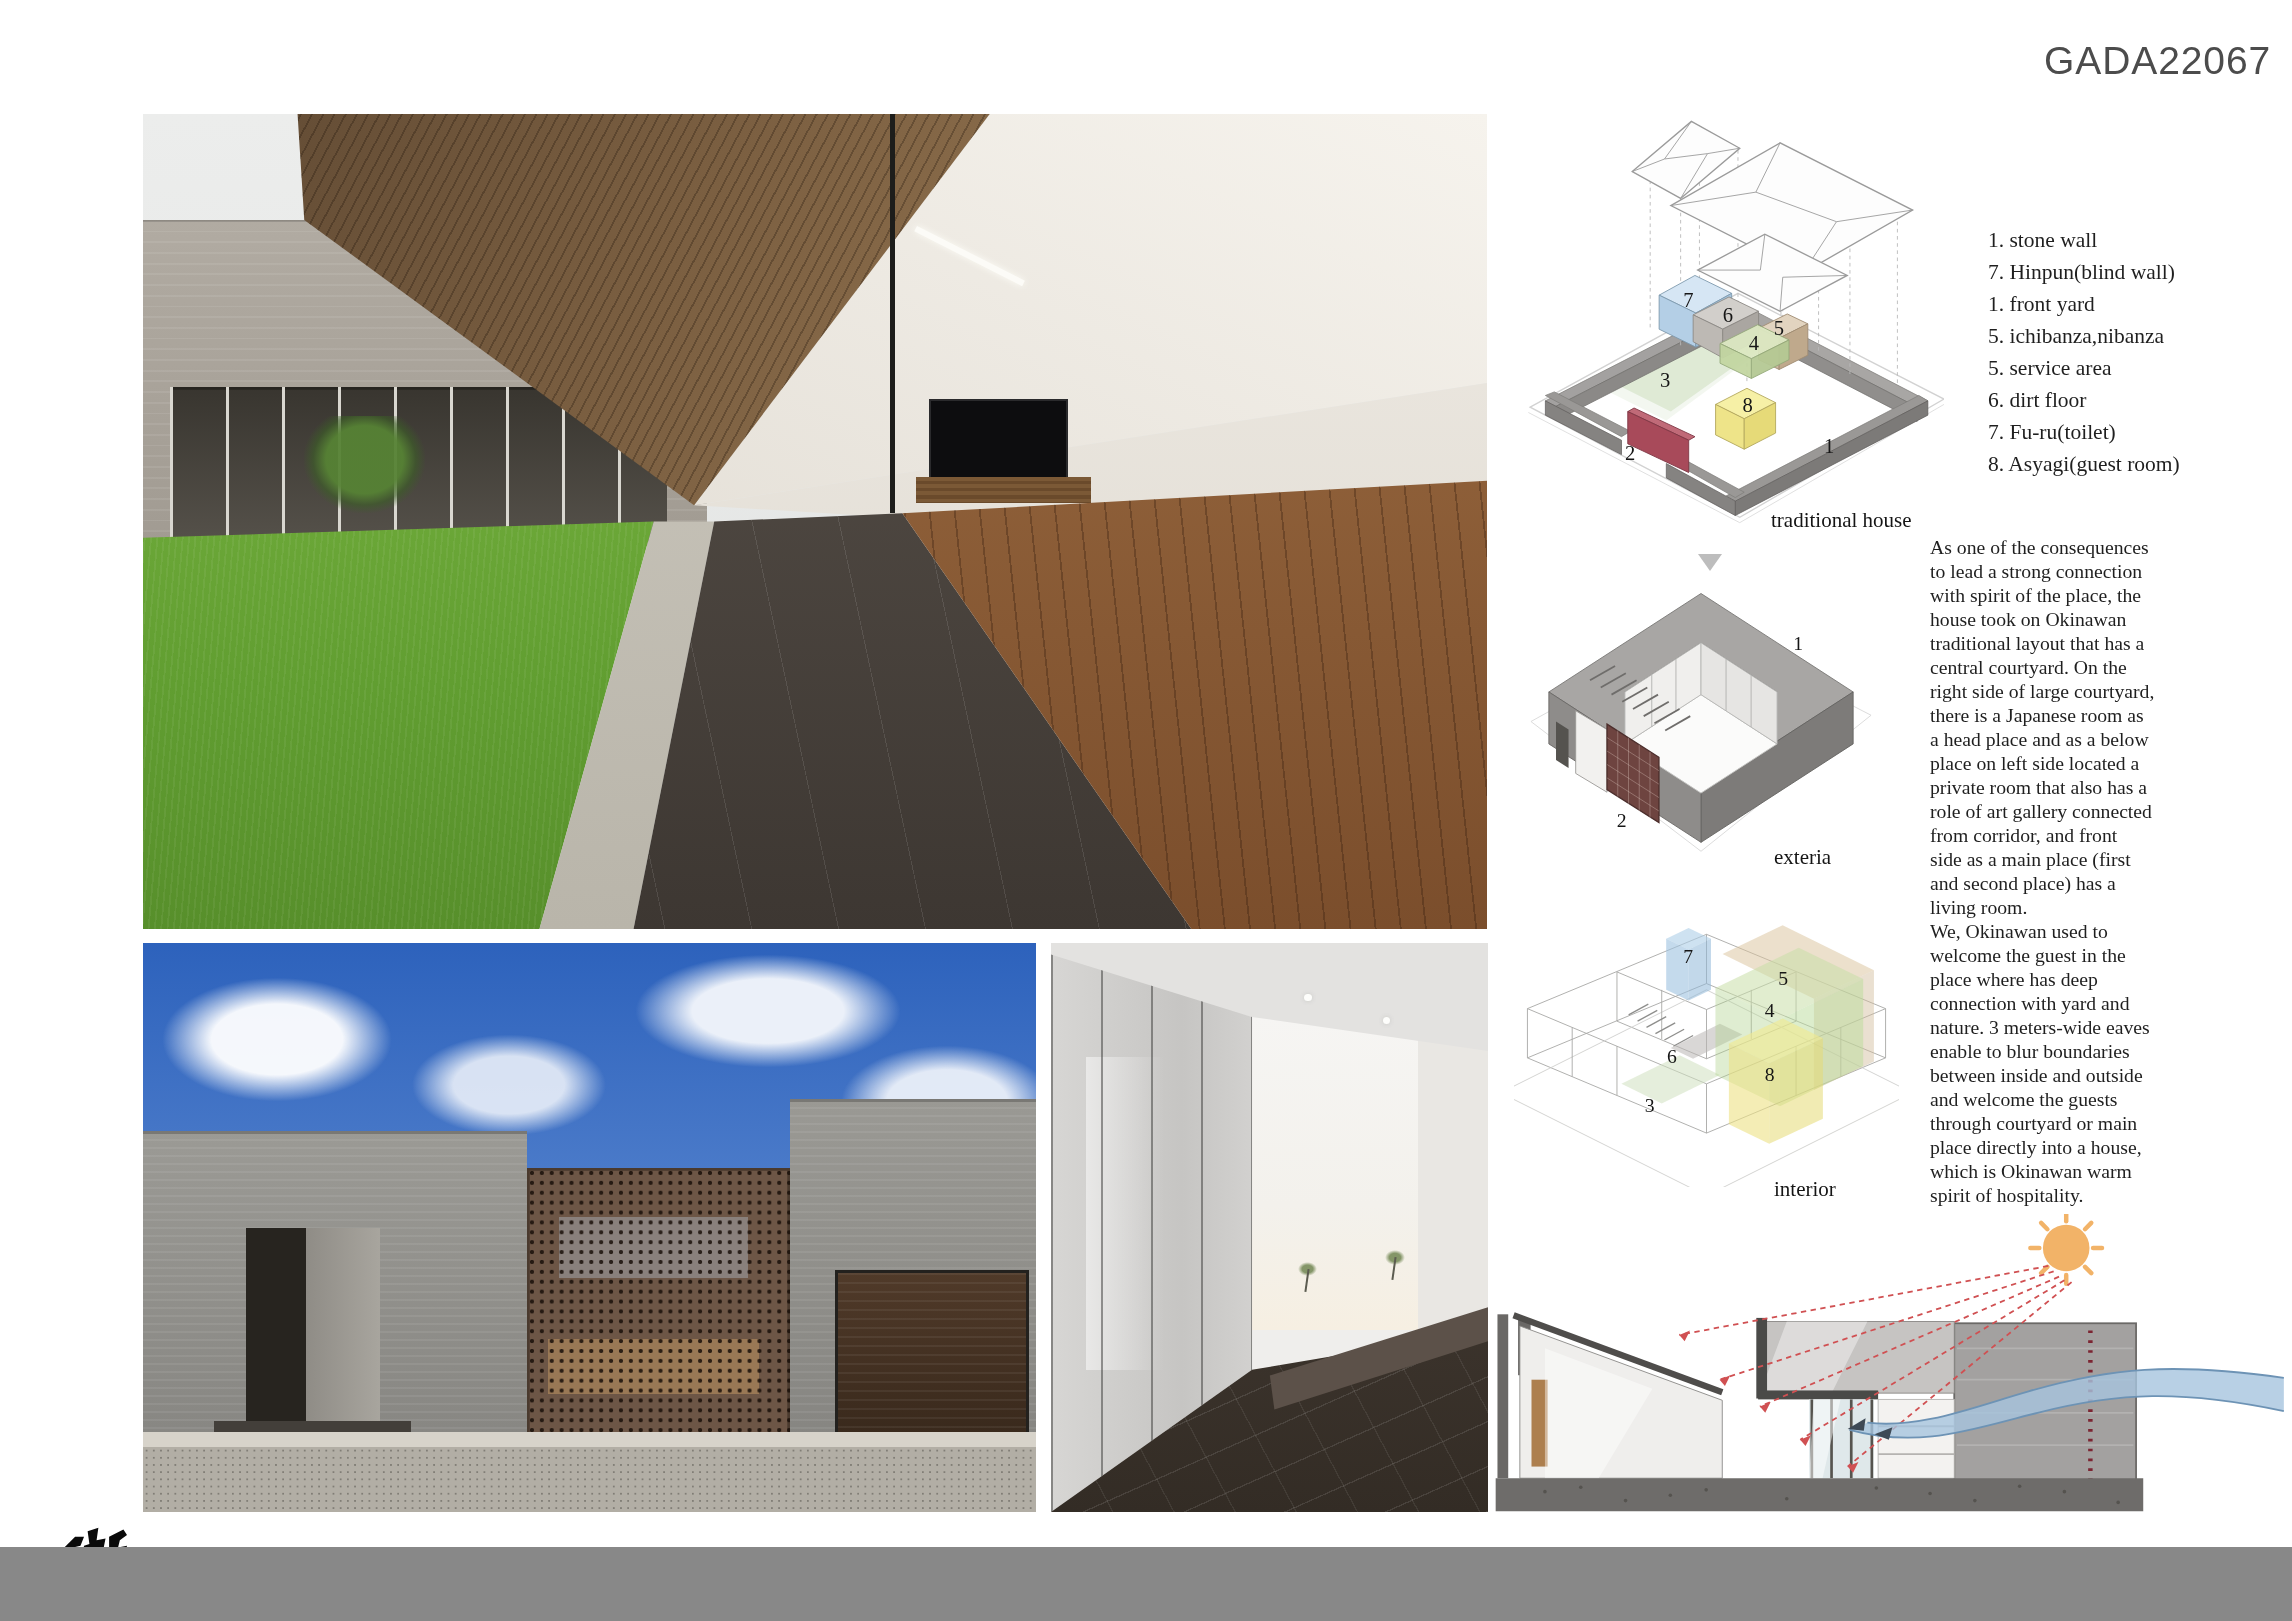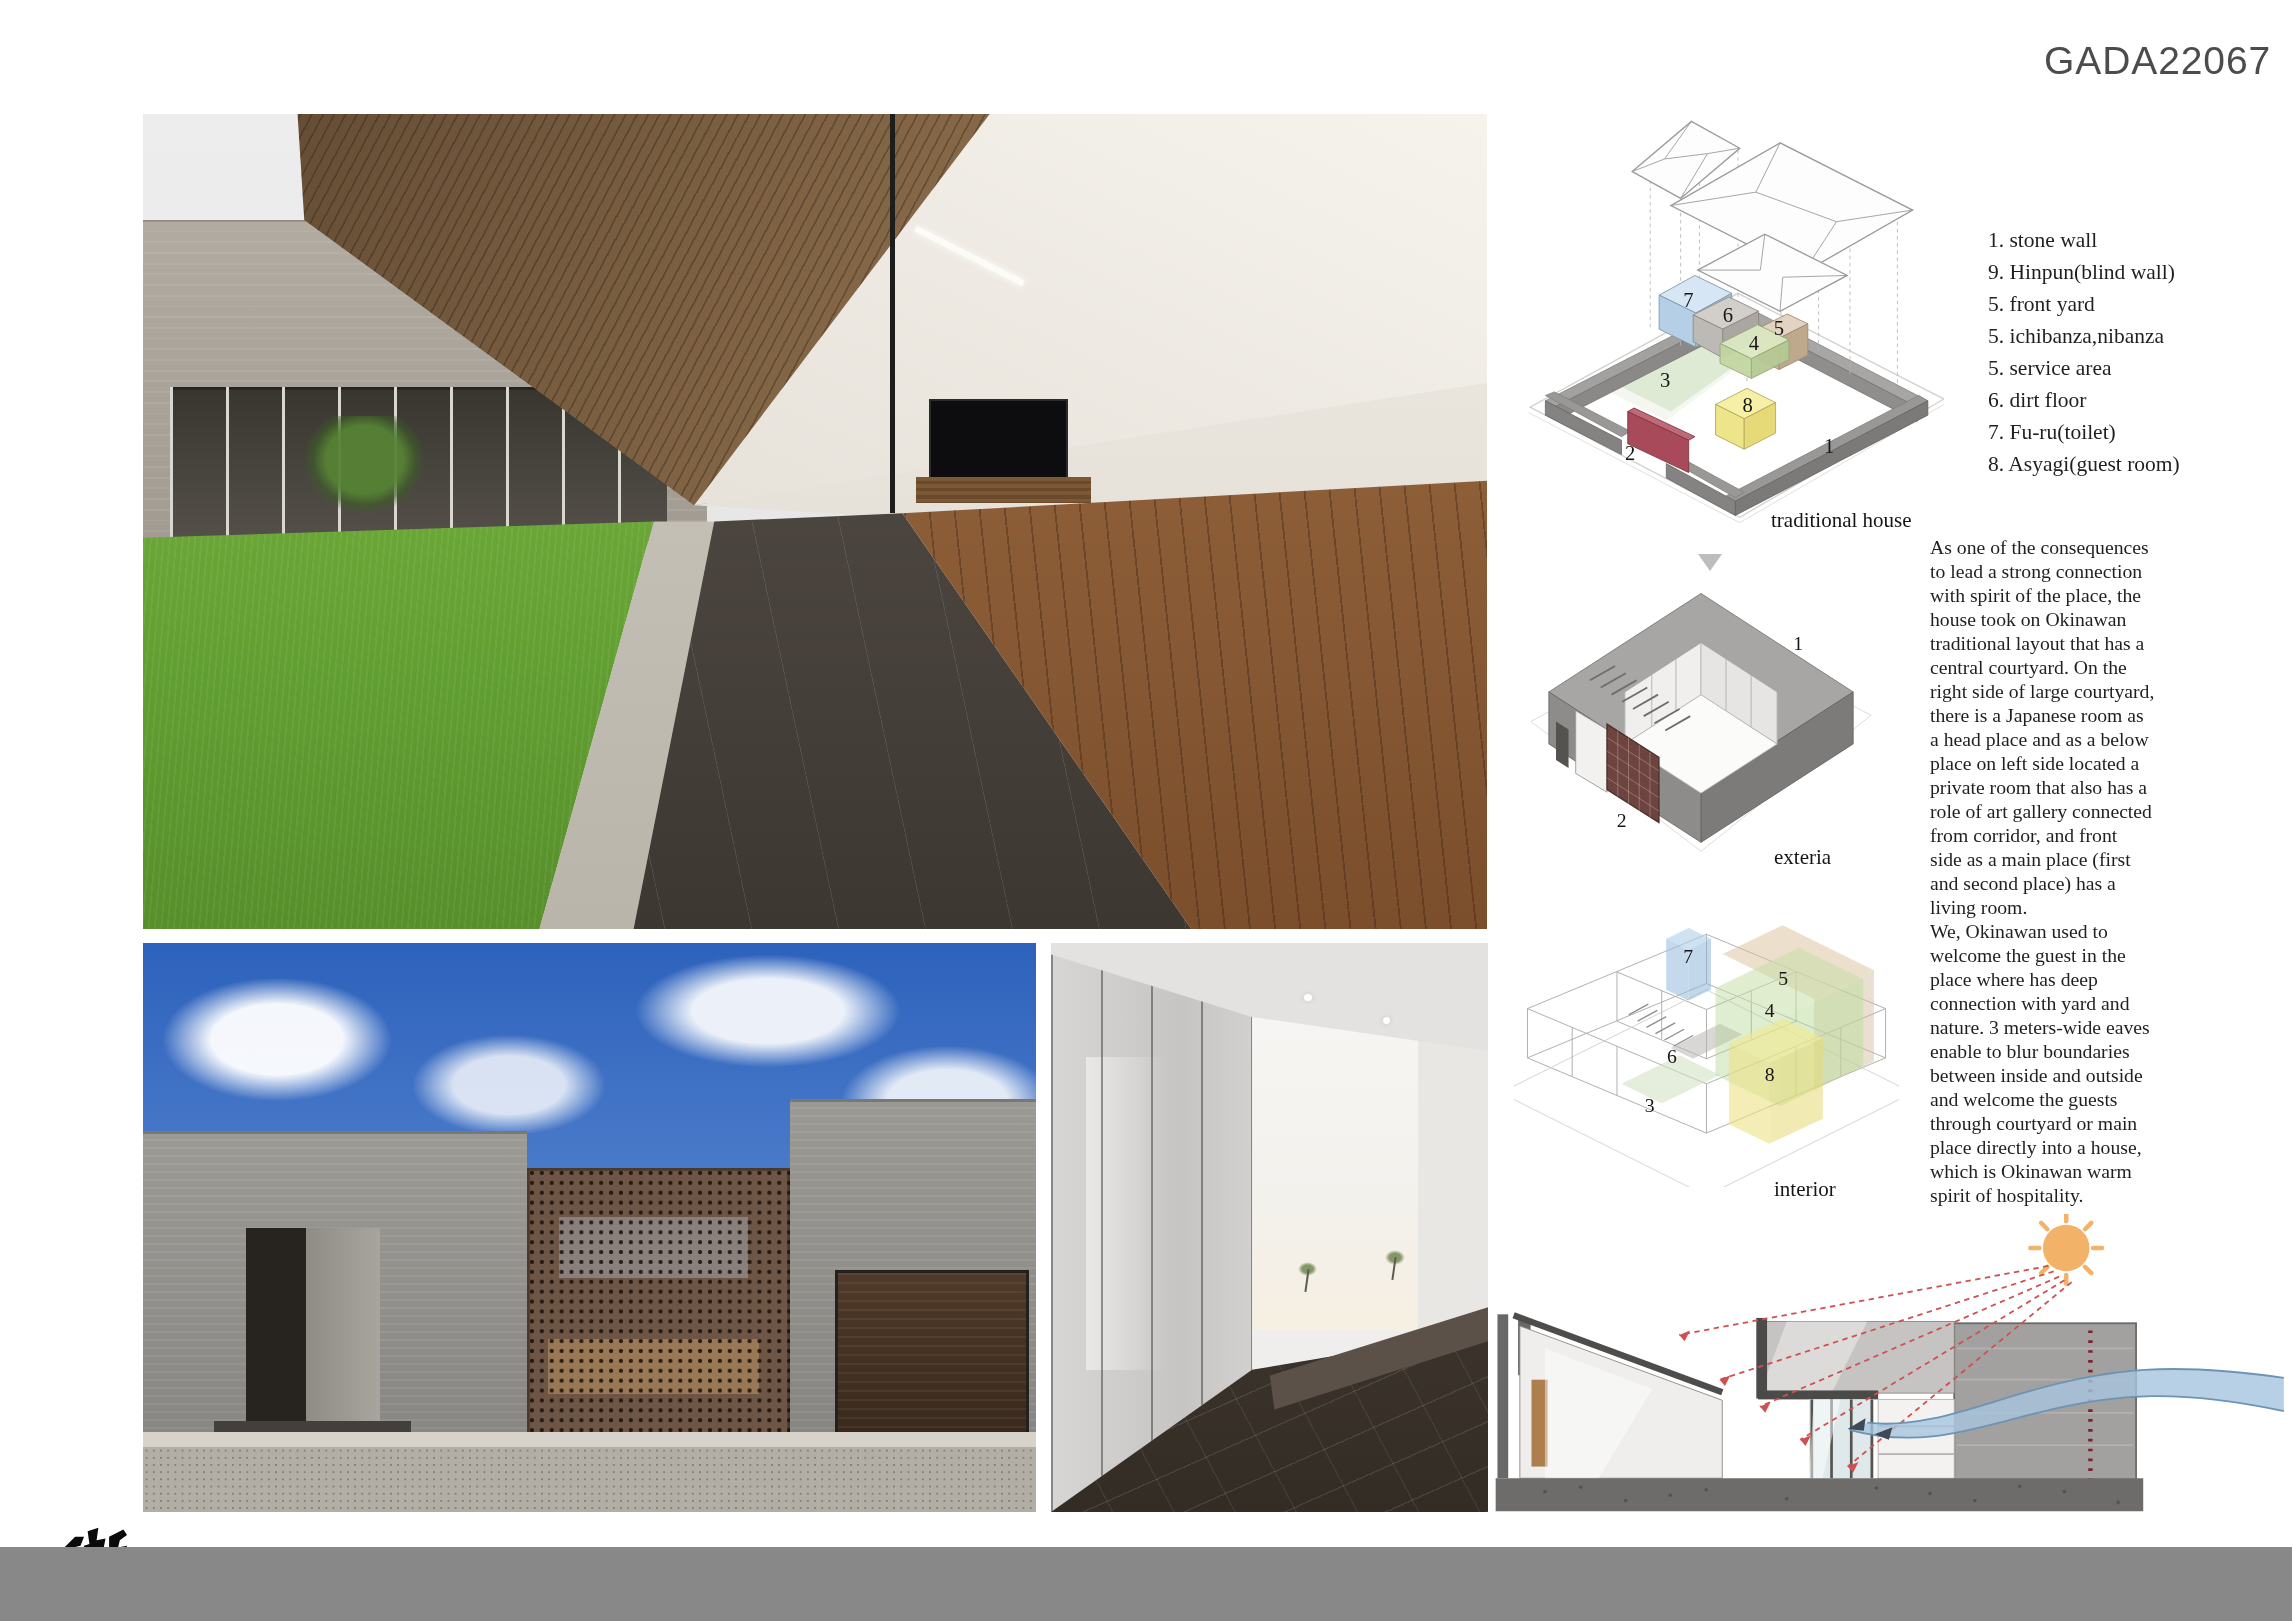--- a/index.html
+++ b/index.html
@@ -421,22 +421,22 @@
     <text x="280" y="110" font-size="22">4</text>
     <text x="295" y="75" font-size="22">5</text>
     <text x="171" y="162" font-size="22">6</text>
     <text x="189" y="50" font-size="22">7</text>
     <text x="280" y="182" font-size="22">8</text>
   </svg>
   <div class="abs caption cap-int">interior</div>
 
   <div class="abs legend">
     <div>1. stone wall</div>
-    <div>9. Hinpun(blind wall)</div>
-    <div>5. front yard</div>
+    <div>7. Hinpun(blind wall)</div>
+    <div>1. front yard</div>
     <div>5. ichibanza,nibanza</div>
     <div>5. service area</div>
     <div>6. dirt floor</div>
     <div>7. Fu-ru(toilet)</div>
     <div>8. Asyagi(guest room)</div>
   </div>
 
   <div class="abs description">As one of the consequences
 to lead a strong connection
 with spirit of the place, the

